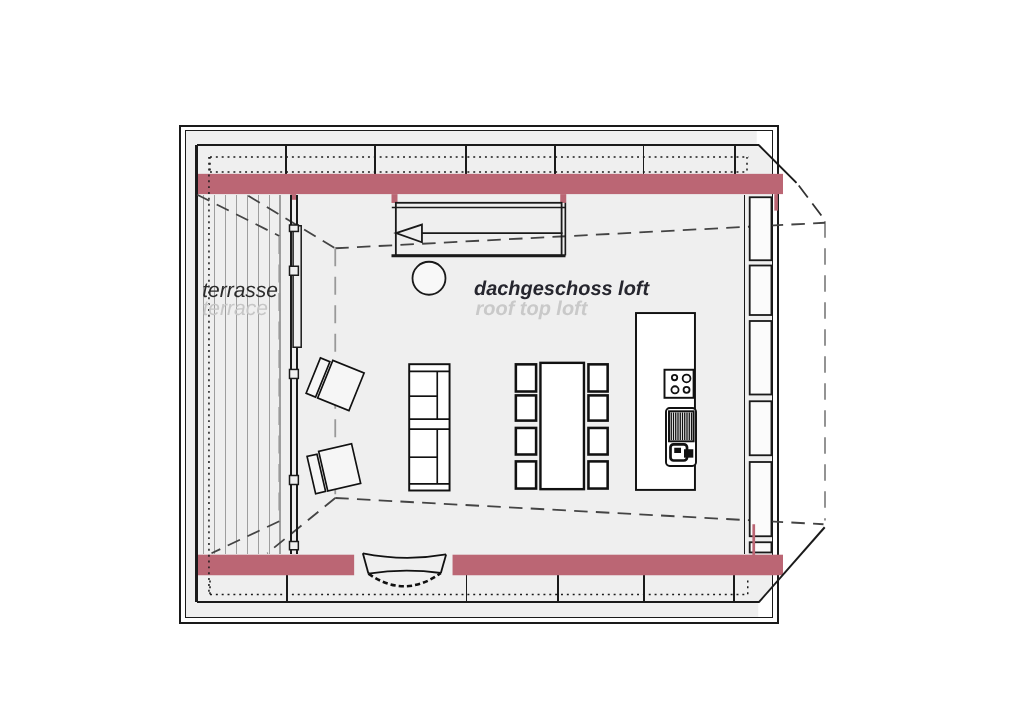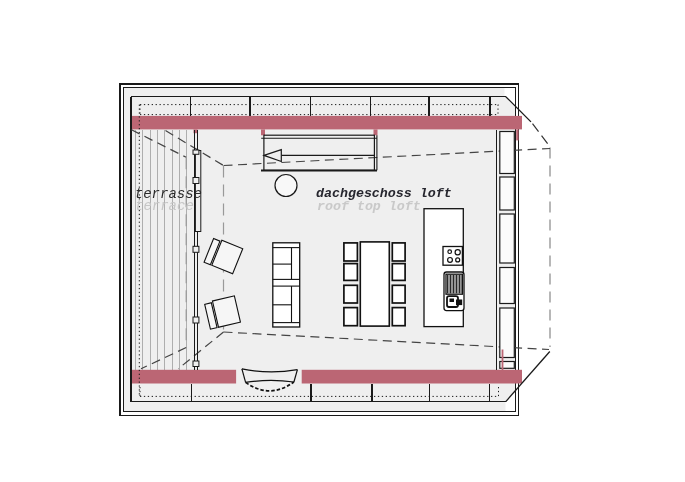--- a/index.html
+++ b/index.html
@@ -1,17 +1,17 @@
 <!DOCTYPE html>
 <html><head>
 <meta charset="utf-8">
 <style>
 html,body{margin:0;padding:0;background:#ffffff;}
 #stage{position:relative;width:685px;height:420px;background:#ffffff;overflow:hidden;
-font-family:Liberation Mono, monospace;text-align:right;}
+font-family:Liberation Sans, sans-serif;text-align:right;}
 svg{position:absolute;left:0;top:0;}
 </style>
 </head>
 <body>
 <div id="stage">
 <svg width="685" height="482" viewBox="0 0 685 482">
 
 <polygon points="123.5,87 515,87 515,411.5 123.5,411.5" fill="#efefef" stroke="none"></polygon>
 
 <polygon points="504.5,87 515,87 515,107.5 504.5,97" fill="#ffffff"></polygon>

